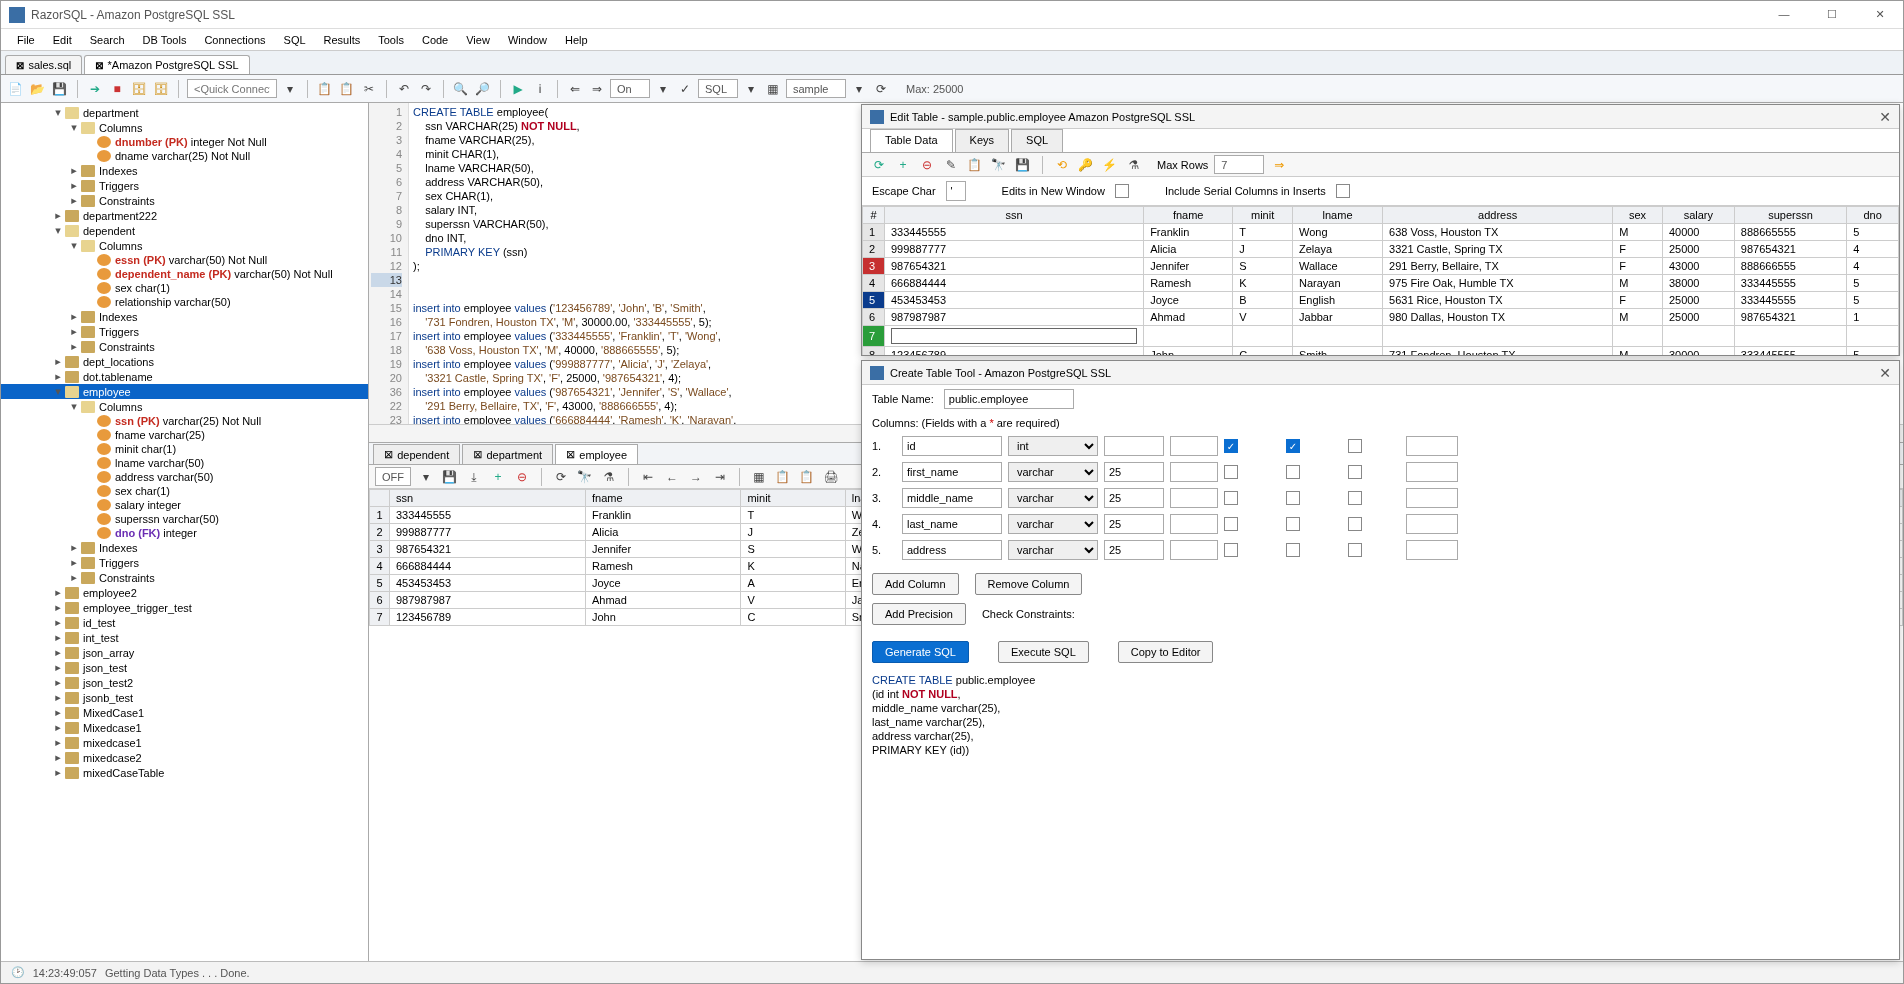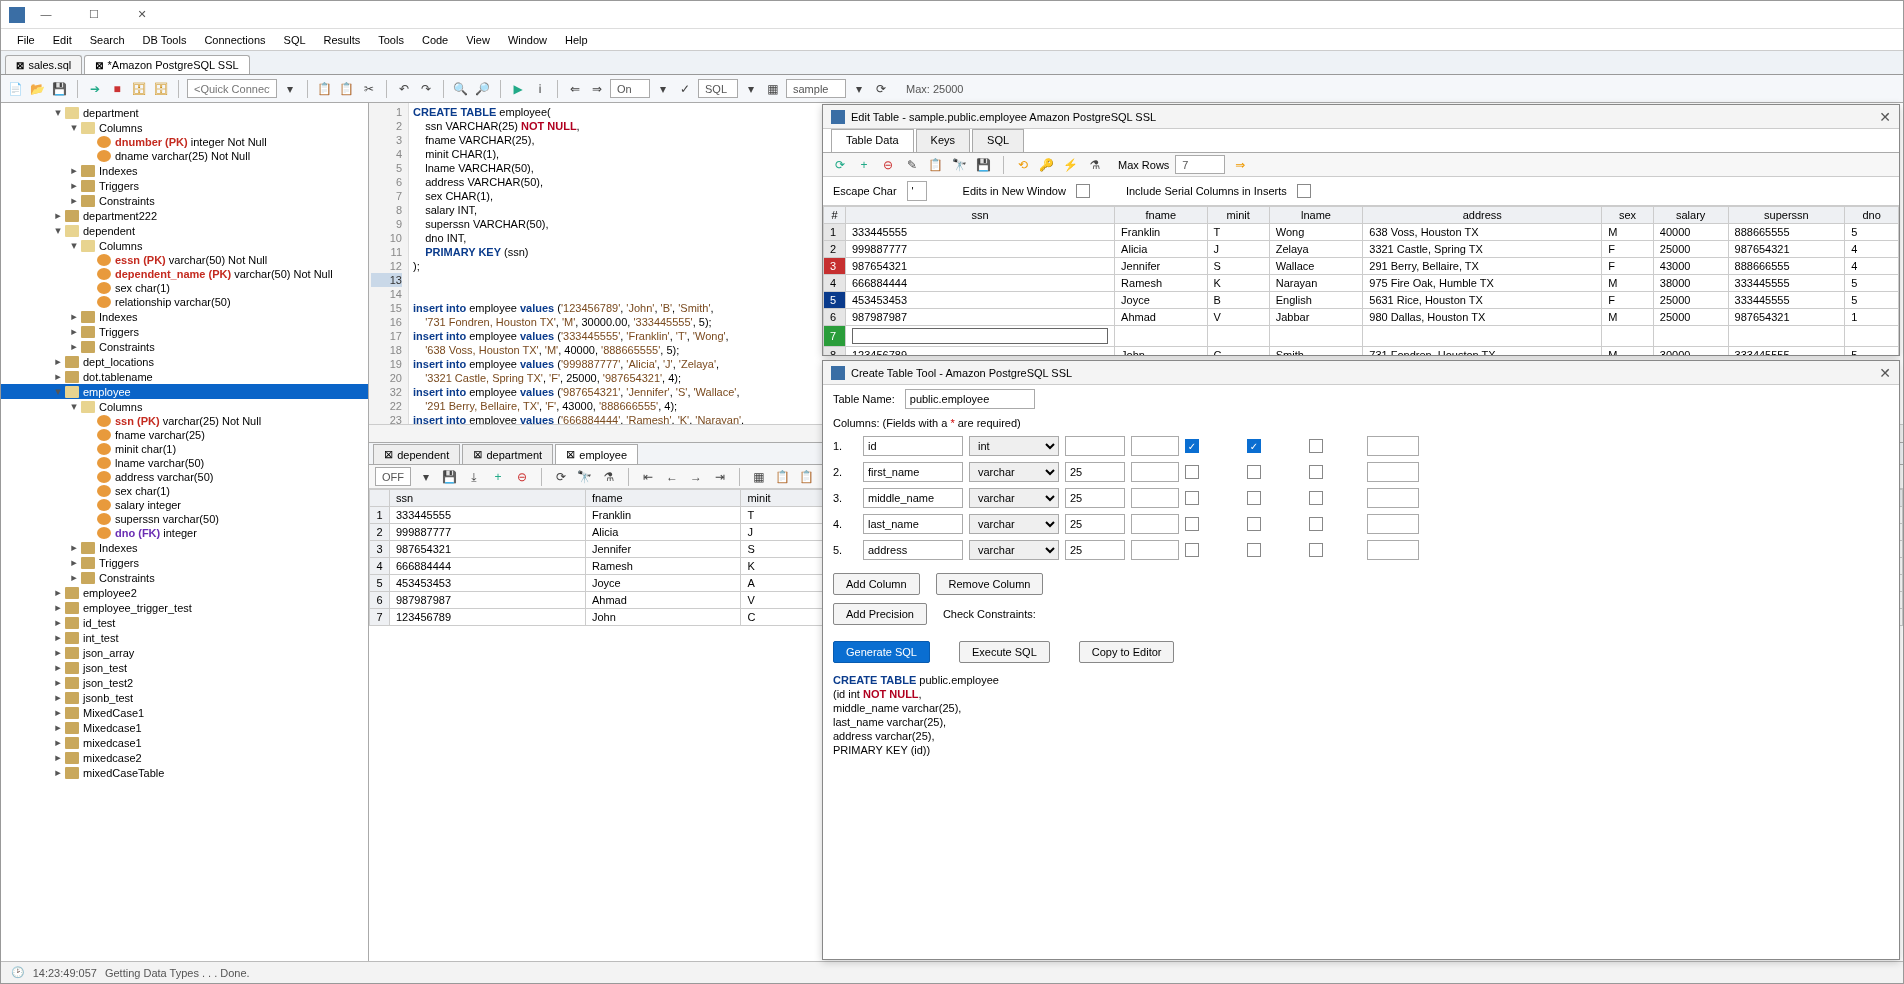--- a/index.html
+++ b/index.html
@@ -30,37 +30,37 @@
 .tree-icon.openfolder { background: #e8d490; }
 .tree-icon.col { background: #e89a3c; border-radius: 50%; }
 .indent { display: inline-block; height: 1px; }
 .pk { color: #c42a1f; font-weight: bold; }
 .fk { color: #6a2db3; font-weight: bold; }
 .right-area { flex: 1; display: flex; flex-direction: column; position: relative; overflow: hidden; }
 .editor-area { height: 340px; display: flex; border-bottom: 1px solid #aaa; background: #fff; position: relative; }
 .gutter { width: 40px; background: #f3f3f3; color: #888; text-align: right; padding: 2px 6px 2px 2px; font-family: Consolas, monospace; font-size: 11px; line-height: 14px; border-right: 1px solid #ddd; }
 .gutter div.cur { background: #c9d8e8; color: #333; }
 .code { flex: 1; padding: 2px 4px; font-family: Consolas, monospace; font-size: 11px; line-height: 14px; overflow: hidden; white-space: pre; }
-.kw { color: #0a3b8c; font-weight: bold; }
+.kw { color: #0a3b8c; font-weight: normal; }
 .str { color: #7a4a1e; }
 .nn { color: #b00020; font-weight: bold; }
 .status-strip { position: absolute; bottom: 0; right: 0; left: 0; height: 18px; background: #f4f4f4; border-top: 1px solid #ccc; font-size: 10px; color: #555; display: flex; align-items: center; justify-content: flex-end; padding: 0 10px; gap: 20px; }
 .results-panel { flex: 1; display: flex; flex-direction: column; background: #fff; position: relative; overflow: hidden; }
 .result-tabs { height: 22px; display: flex; align-items: flex-end; background: #f2f4f7; border-bottom: 1px solid #aaa; padding-left: 4px; }
 .result-tab { padding: 3px 10px; border: 1px solid #aaa; border-bottom: none; background: #eee; margin-right: 2px; cursor: pointer; display: flex; gap: 4px; align-items: center; }
 .result-tab.active { background: #fff; }
 .result-toolbar { height: 24px; background: #f7f7f7; border-bottom: 1px solid #ccc; display: flex; align-items: center; padding: 0 6px; gap: 6px; }
 .grid { flex: 1; overflow: auto; }
 .grid table { border-collapse: collapse; width: 100%; }
 .grid th, .grid td { border: 1px solid #ccc; padding: 2px 6px; text-align: left; font-size: 11px; white-space: nowrap; }
 .grid th { background: #eef0f3; font-weight: normal; }
 .grid .rownum { background: #eef0f3; text-align: center; width: 20px; }
 .status-bar { height: 22px; background: #f3f3f3; border-top: 1px solid #bbb; display: flex; align-items: center; padding: 0 10px; color: #555; font-size: 11px; gap: 8px; }
 
-.overlay-panel { position: absolute; background: #fff; border: 1px solid #888; box-shadow: 0 2px 8px rgba(0,0,0,0.2); display: flex; flex-direction: column; }
+.overlay-panel { position: absolute; background: #fff; border: 1px solid #888; box-shadow: 0 2px 8px rgba(0,0,0,0.2); display: flex; flex-direction: column; margin-left: 39px; }
 .panel-title { height: 24px; background: #f4f4f4; display: flex; align-items: center; padding: 0 8px; border-bottom: 1px solid #ccc; gap: 6px; }
 .panel-title .icon { width: 14px; height: 14px; background: #3a6ea5; }
 .panel-title .close { margin-left: auto; font-size: 14px; cursor: pointer; color: #555; }
 .panel-tabs { height: 24px; display: flex; border-bottom: 1px solid #aaa; padding-left: 8px; }
 .ptab { padding: 4px 14px; border: 1px solid #aaa; border-bottom: none; background: #eee; margin-right: 2px; cursor: pointer; }
 .ptab.active { background: #fff; }
 .panel-toolbar { height: 24px; background: #f7f7f7; border-bottom: 1px solid #ccc; display: flex; align-items: center; padding: 0 8px; gap: 6px; }
 .panel-row { display: flex; align-items: center; padding: 4px 10px; gap: 10px; }
 .panel-row input[type=text] { border: 1px solid #aaa; height: 20px; padding: 0 4px; }
 .btn { padding: 4px 12px; border: 1px solid #888; background: #f4f4f4; cursor: pointer; border-radius: 2px; }
@@ -81,20 +81,21 @@
 .rowhdr.c5 { background: #0a3b8c; color: #fff; }
 .rowhdr.c7 { background: #2a9d3a; color: #fff; }
 </style>
 </head>
 <body>
 
 <div class="window">
 
   <div class="title-bar">
     <span class="icon"></span>
+    <span class="title">RazorSQL - Amazon PostgreSQL SSL</span>
     <div class="win-controls">
       <span>—</span>
       <span>☐</span>
       <span>✕</span>
     </div>
   </div>
 
   <div class="menu-bar" id="menu-bar">
       <span>File</span>
       <span>Edit</span>
@@ -459,21 +460,21 @@
             <div>11</div>
             <div>12</div>
             <div class="cur">13</div>
             <div>14</div>
             <div>15</div>
             <div>16</div>
             <div>17</div>
             <div>18</div>
             <div>19</div>
             <div>20</div>
-            <div>32</div>
+            <div>36</div>
             <div>22</div>
             <div>23</div>
             <div>24</div>
             <div>25</div>
             <div>26</div>
             <div>27</div>
           </div>
         <div class="code" id="code"><div><span class="kw">CREATE TABLE</span> employee(</div><div>    ssn VARCHAR(25) <span class="nn">NOT NULL</span>,</div><div>    fname VARCHAR(25),</div><div>    minit CHAR(1),</div><div>    lname VARCHAR(50),</div><div>    address VARCHAR(50),</div><div>    sex CHAR(1),</div><div>    salary INT,</div><div>    superssn VARCHAR(50),</div><div>    dno INT,</div><div>    <span class="kw">PRIMARY KEY</span> (ssn)</div><div>);</div><div>&nbsp;</div><div>&nbsp;</div><div><span class="kw">insert into</span> employee <span class="kw">values</span> (<span class="str">'123456789'</span>, <span class="str">'John'</span>, <span class="str">'B'</span>, <span class="str">'Smith'</span>,</div><div>    <span class="str">'731 Fondren, Houston TX'</span>, <span class="str">'M'</span>, 30000.00, <span class="str">'333445555'</span>, 5);</div><div><span class="kw">insert into</span> employee <span class="kw">values</span> (<span class="str">'333445555'</span>, <span class="str">'Franklin'</span>, <span class="str">'T'</span>, <span class="str">'Wong'</span>,</div><div>    <span class="str">'638 Voss, Houston TX'</span>, <span class="str">'M'</span>, 40000, <span class="str">'888665555'</span>, 5);</div><div><span class="kw">insert into</span> employee <span class="kw">values</span> (<span class="str">'999887777'</span>, <span class="str">'Alicia'</span>, <span class="str">'J'</span>, <span class="str">'Zelaya'</span>,</div><div>    <span class="str">'3321 Castle, Spring TX'</span>, <span class="str">'F'</span>, 25000, <span class="str">'987654321'</span>, 4);</div><div><span class="kw">insert into</span> employee <span class="kw">values</span> (<span class="str">'987654321'</span>, <span class="str">'Jennifer'</span>, <span class="str">'S'</span>, <span class="str">'Wallace'</span>,</div><div>    <span class="str">'291 Berry, Bellaire, TX'</span>, <span class="str">'F'</span>, 43000, <span class="str">'888666555'</span>, 4);</div><div><span class="kw">insert into</span> employee <span class="kw">values</span> (<span class="str">'666884444'</span>, <span class="str">'Ramesh'</span>, <span class="str">'K'</span>, <span class="str">'Narayan'</span>,</div><div>    <span class="str">'975 Fire Oak, Humble TX'</span>, <span class="str">'M'</span>, 38000, <span class="str">'333445555'</span>, 5);</div><div> employee  (, , , ,</div></div>
         <div class="status-strip">
           <span>210/4021</span>

